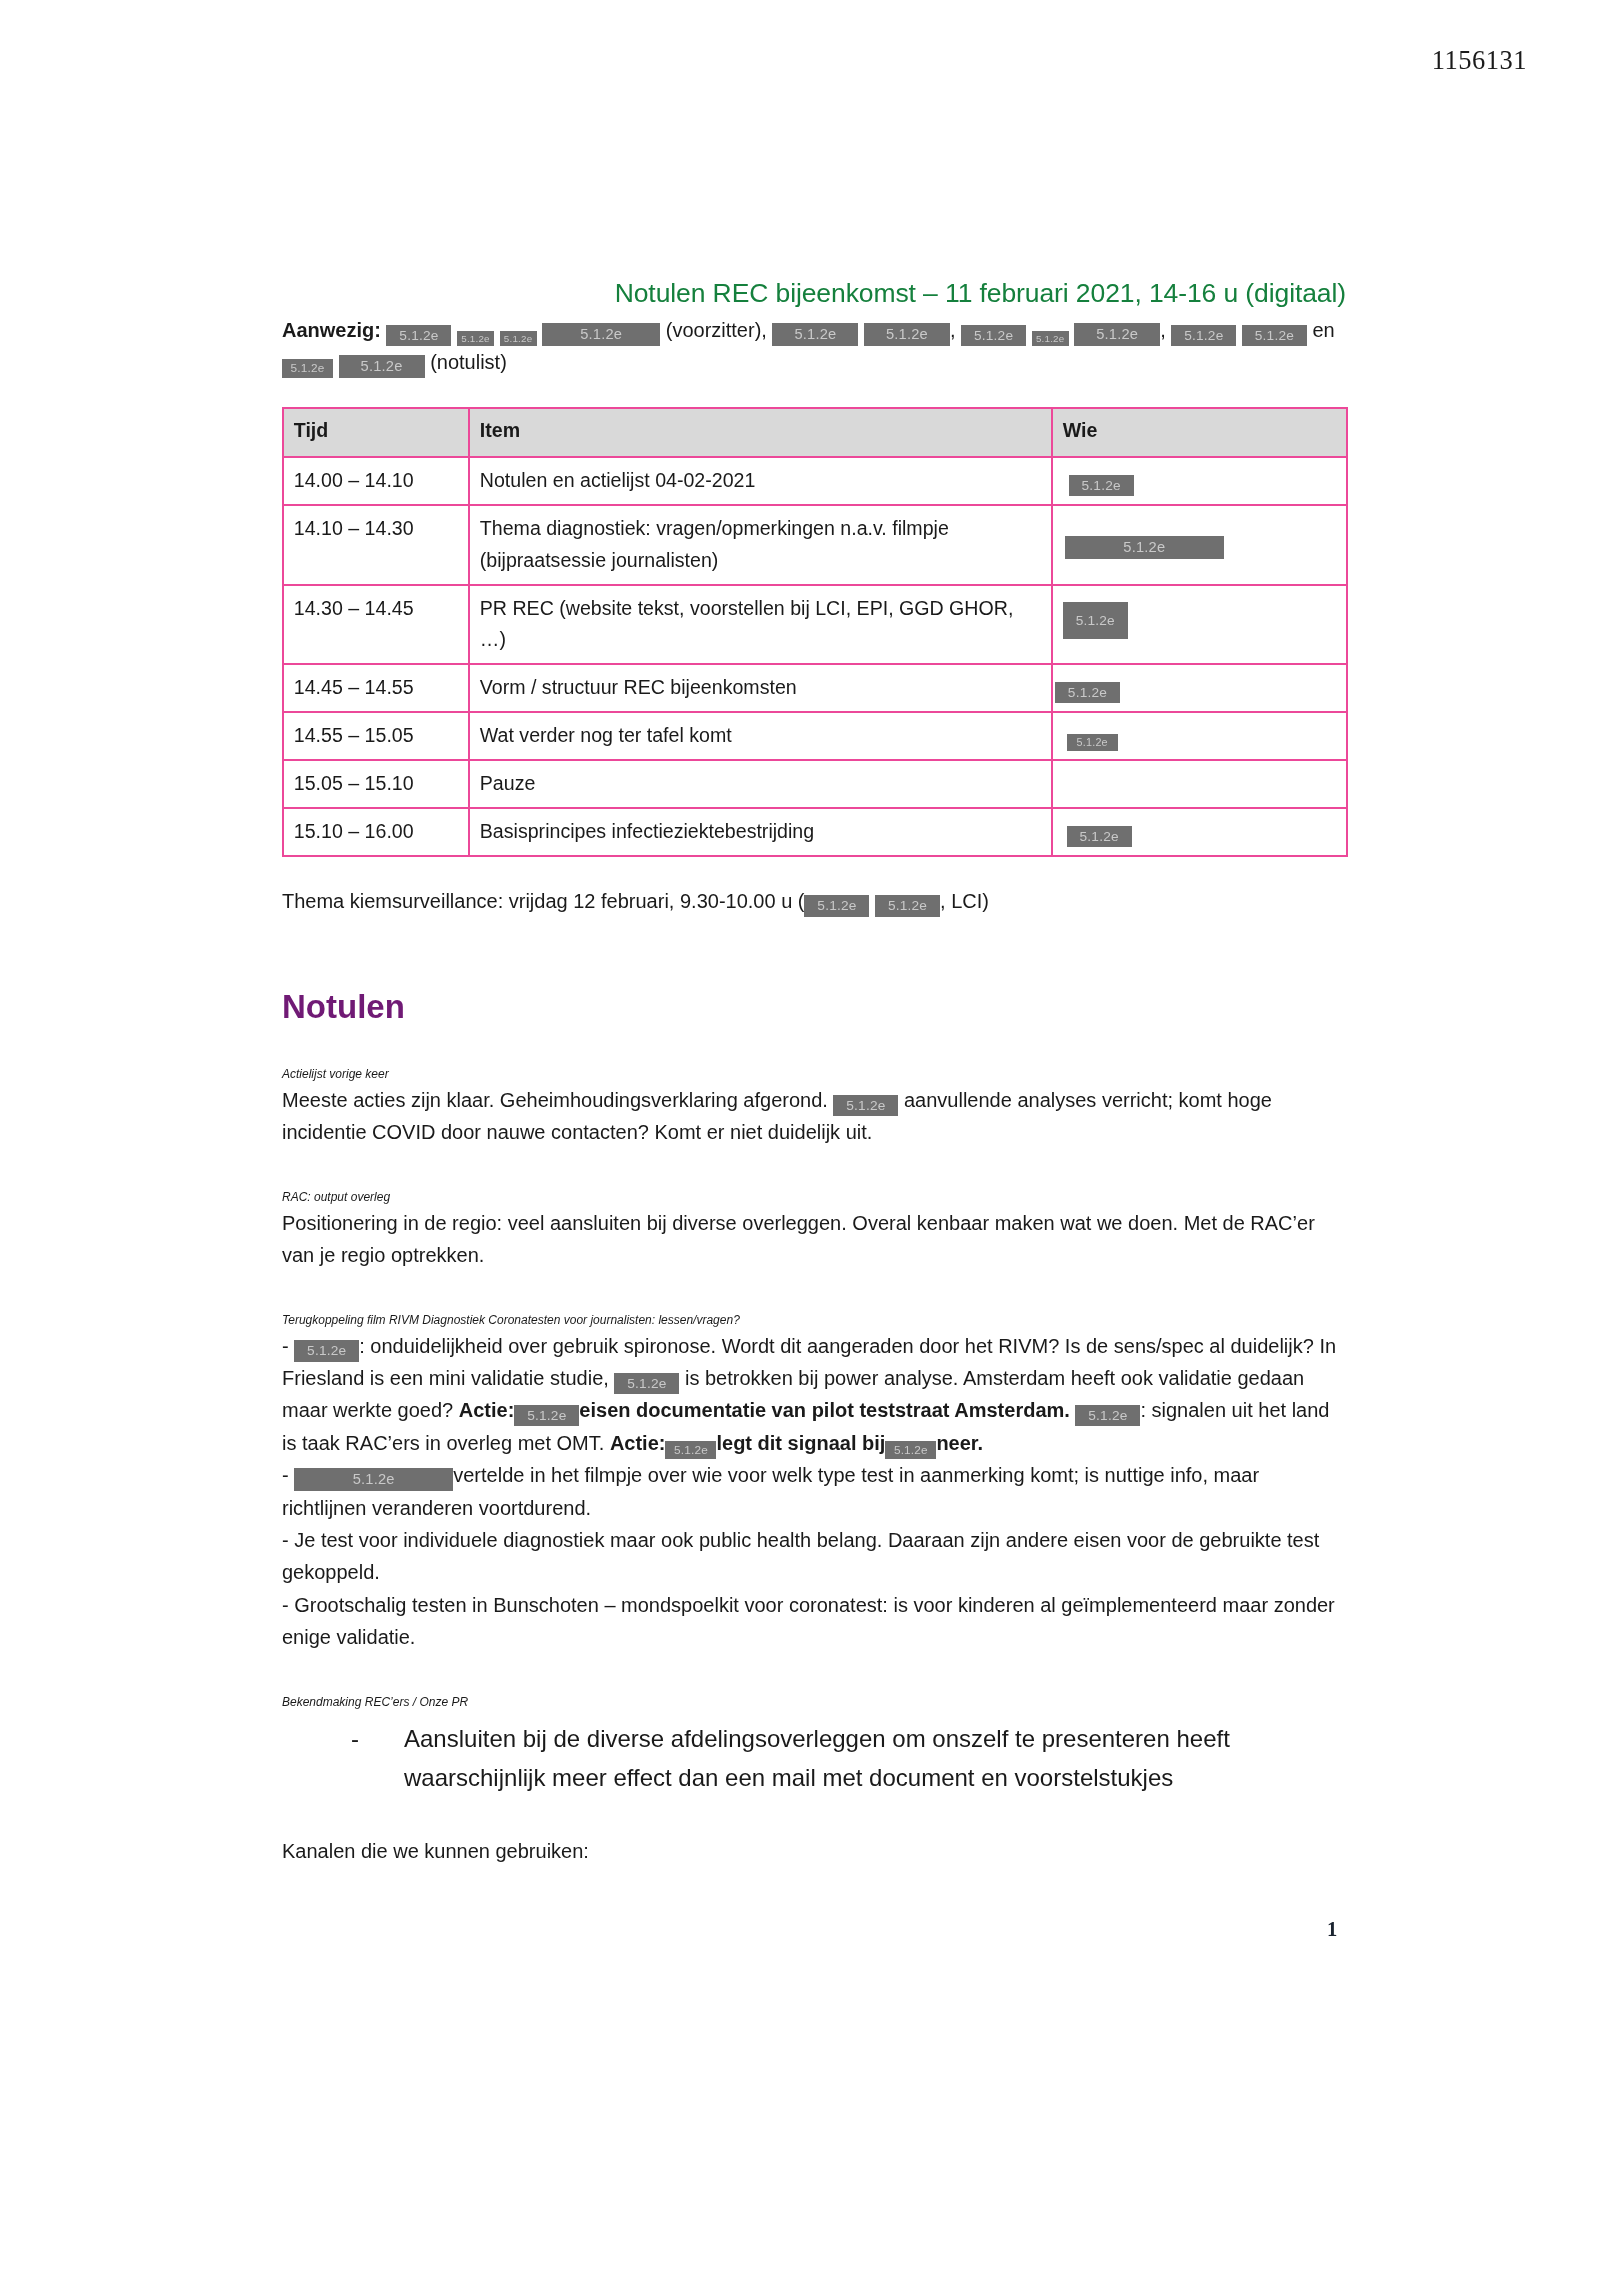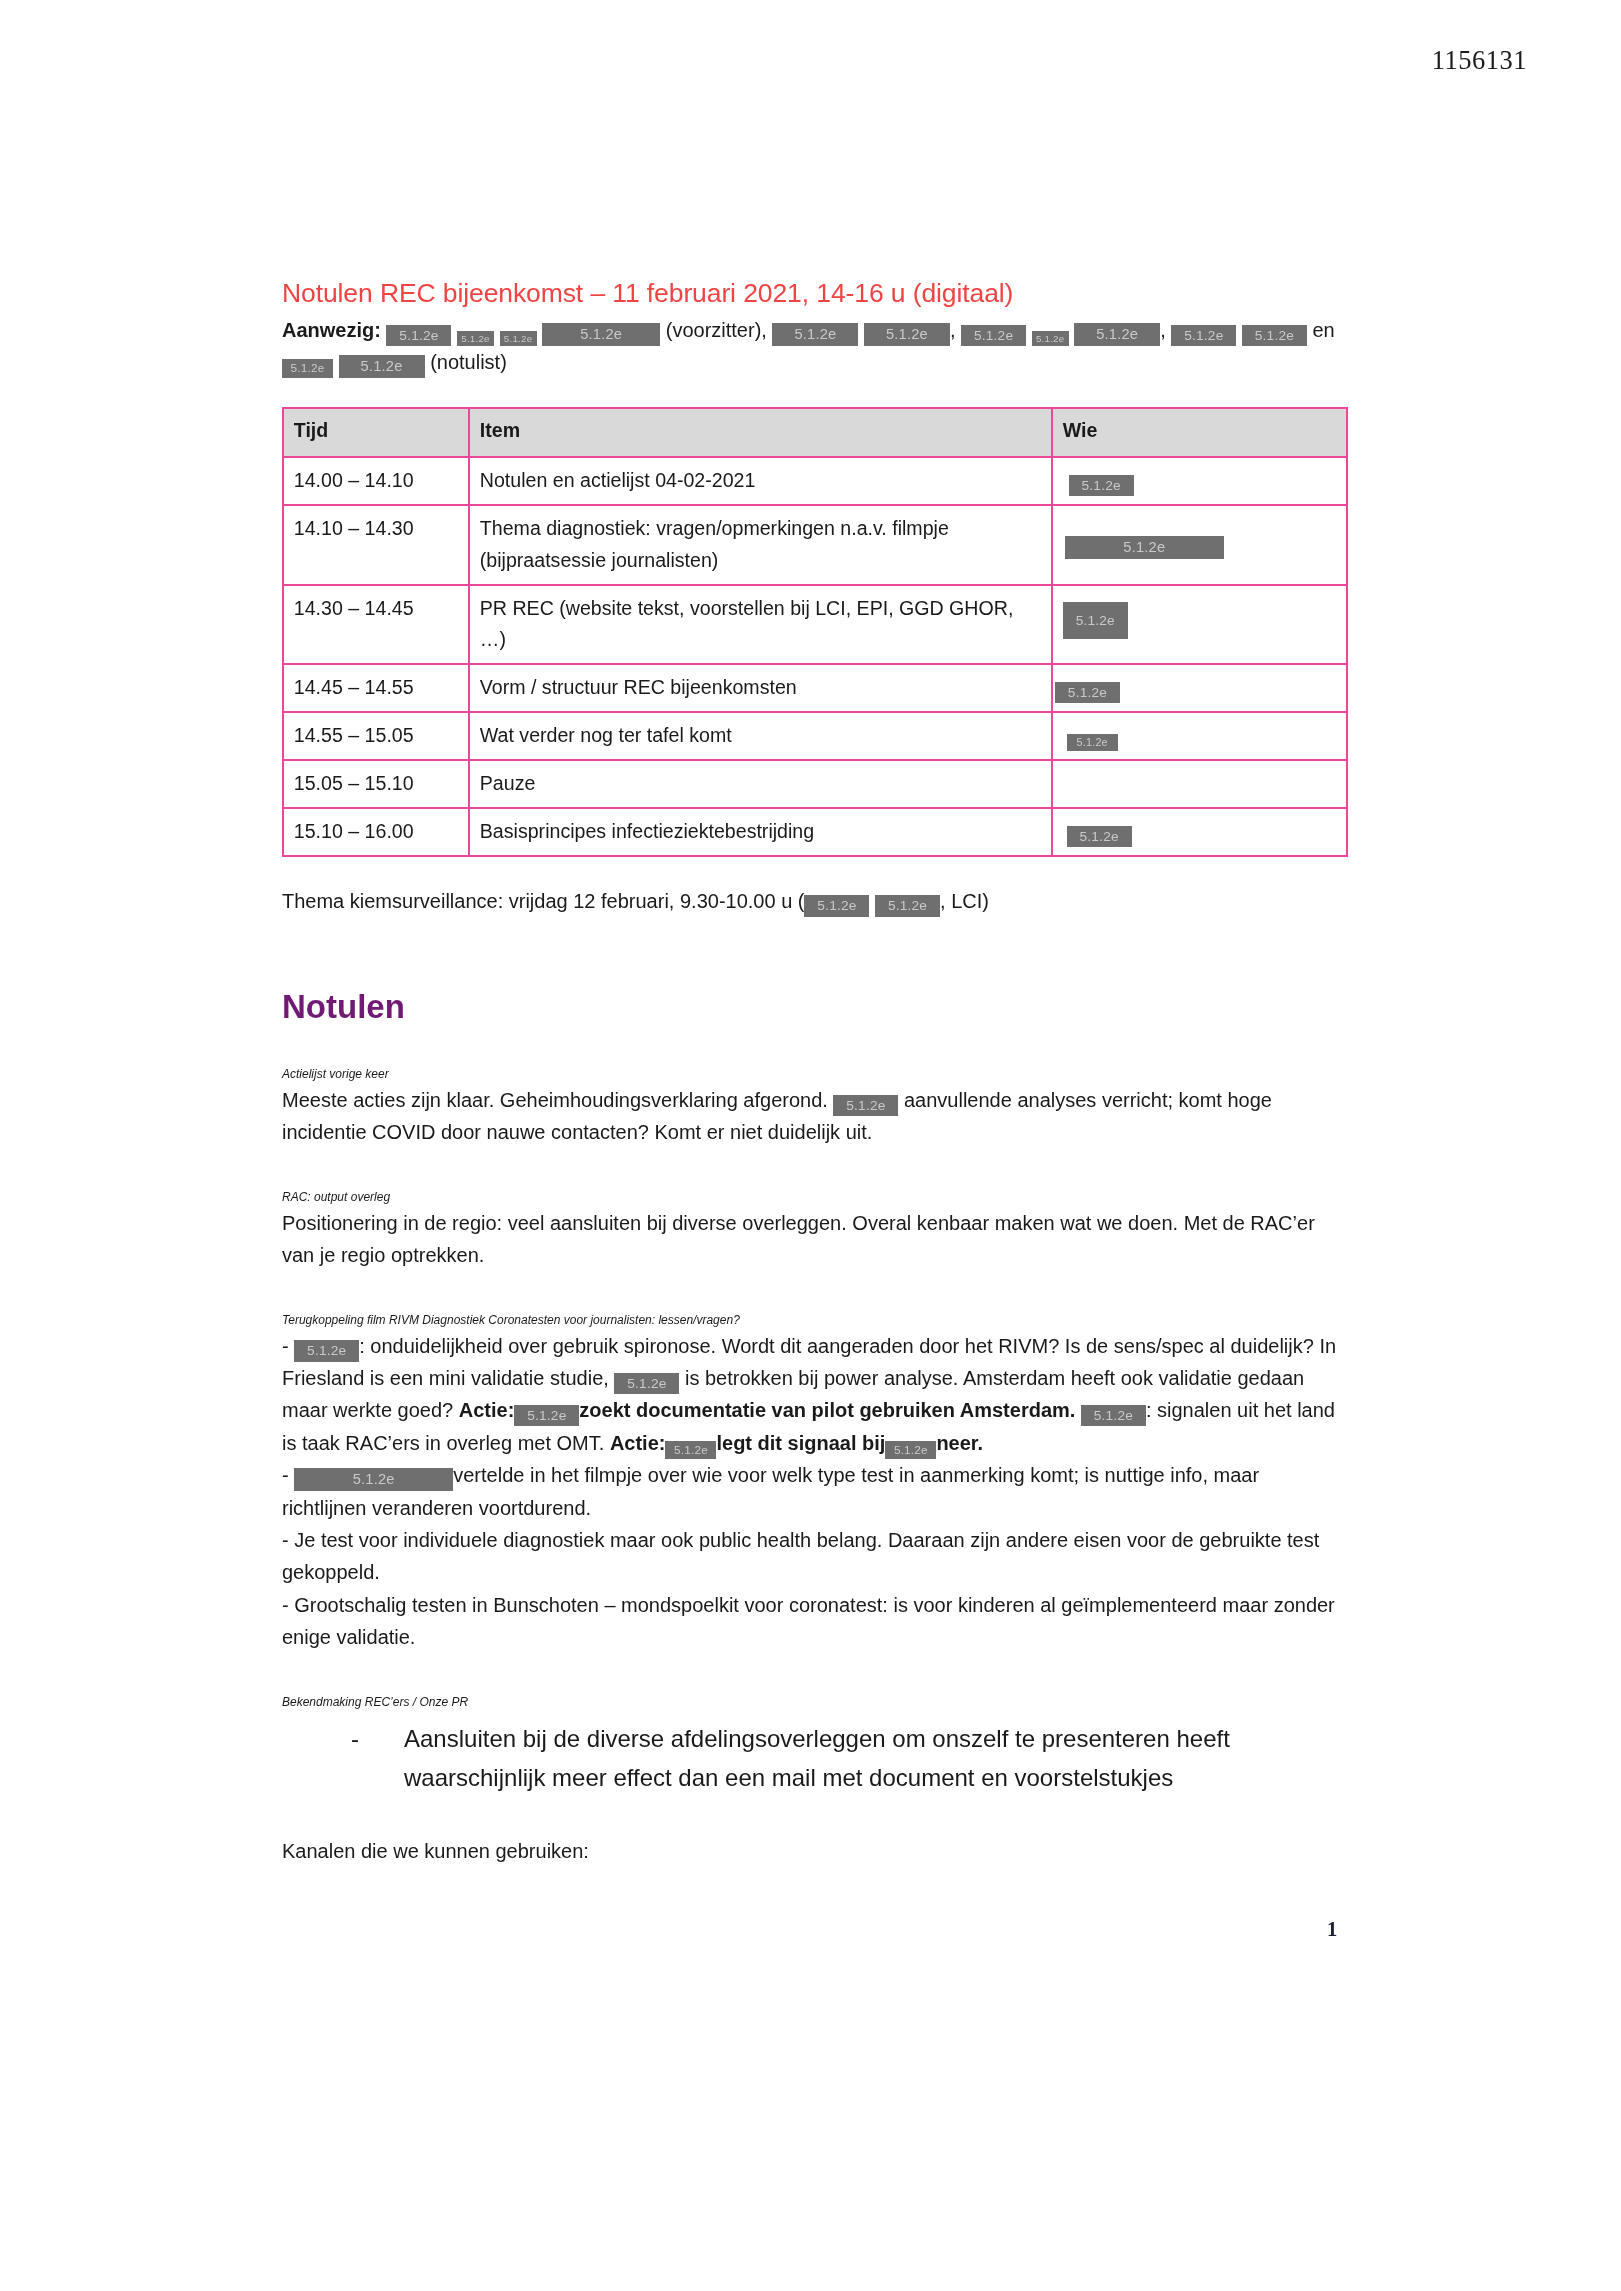--- a/index.html
+++ b/index.html
@@ -46,21 +46,22 @@
     top: 277px;
     width: 1064px;
   }
 
   .doc-title {
     font-size: 26.5px;
     line-height: 1.25;
     letter-spacing: -0.1px;
     margin: 0 0 3.9px 0;
     font-weight: normal;
-    color: #ef4444;
+    color: #15803d;
+    text-align: right;
   }
 
   .attendees {
     font-size: 20px;
     line-height: 1.55;
     margin: 0 0 29px 0;
   }
   .attendees b { font-weight: bold; }
 
   
@@ -275,21 +276,21 @@
 
     <div class="subhead">RAC: output overleg</div>
     <p class="body">Positionering in de regio: veel aansluiten bij diverse overleggen. Overal kenbaar maken wat we doen. Met de RAC’er van je regio optrekken.</p>
 
     <div class="subhead">Terugkoppeling film RIVM Diagnostiek Coronatesten voor journalisten: lessen/vragen?</div>
     <p class="body">
       <span>-</span>
       <span class="redact r-md">5.1.2e</span><span>: onduidelijkheid over gebruik spironose. Wordt dit aangeraden door het RIVM? Is de sens/spec al duidelijk? In Friesland is een mini validatie studie,</span>
       <span class="redact r-md">5.1.2e</span>
       <span>is betrokken bij power analyse. Amsterdam heeft ook validatie gedaan maar werkte goed?</span>
-      <b>Actie:</b><span class="redact r-md">5.1.2e</span><b>zoekt documentatie van pilot gebruiken Amsterdam.</b>
+      <b>Actie:</b><span class="redact r-md">5.1.2e</span><b>eisen documentatie van pilot teststraat Amsterdam.</b>
       <span class="redact r-md">5.1.2e</span><span>: signalen uit het land is taak RAC’ers in overleg met OMT.</span>
       <b>Actie:</b><span class="redact r-sm">5.1.2e</span><b>legt dit signaal bij</b><span class="redact r-sm">5.1.2e</span><b>neer.</b>
     </p>
     <p class="body">
       <span>-</span>
       <span class="redact r-xxl">5.1.2e</span><span>vertelde in het filmpje over wie voor welk type test in aanmerking komt; is nuttige info, maar richtlijnen veranderen voortdurend.</span>
     </p>
     <p class="body">- Je test voor individuele diagnostiek maar ook public health belang. Daaraan zijn andere eisen voor de gebruikte test gekoppeld.</p>
     <p class="body">- Grootschalig testen in Bunschoten – mondspoelkit voor coronatest: is voor kinderen al geïmplementeerd maar zonder enige validatie.</p>
 

